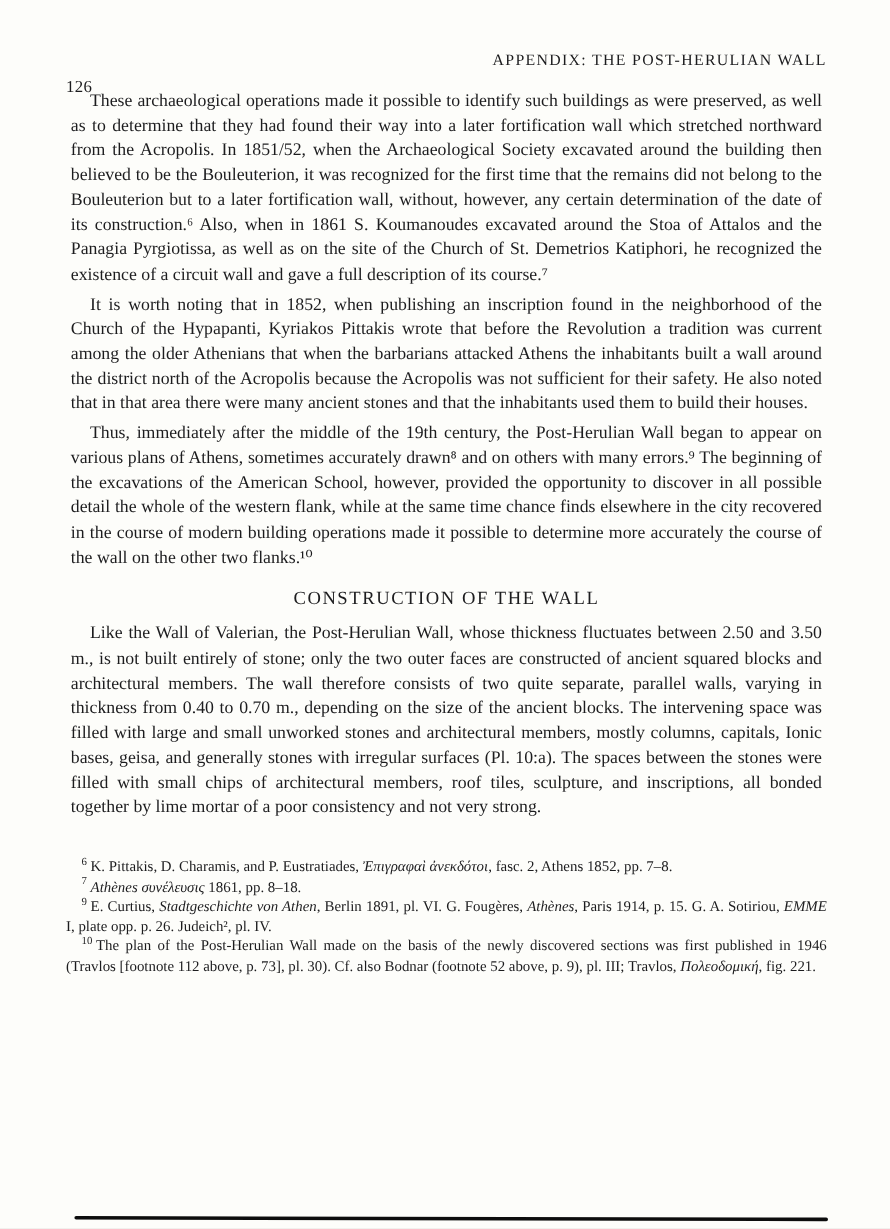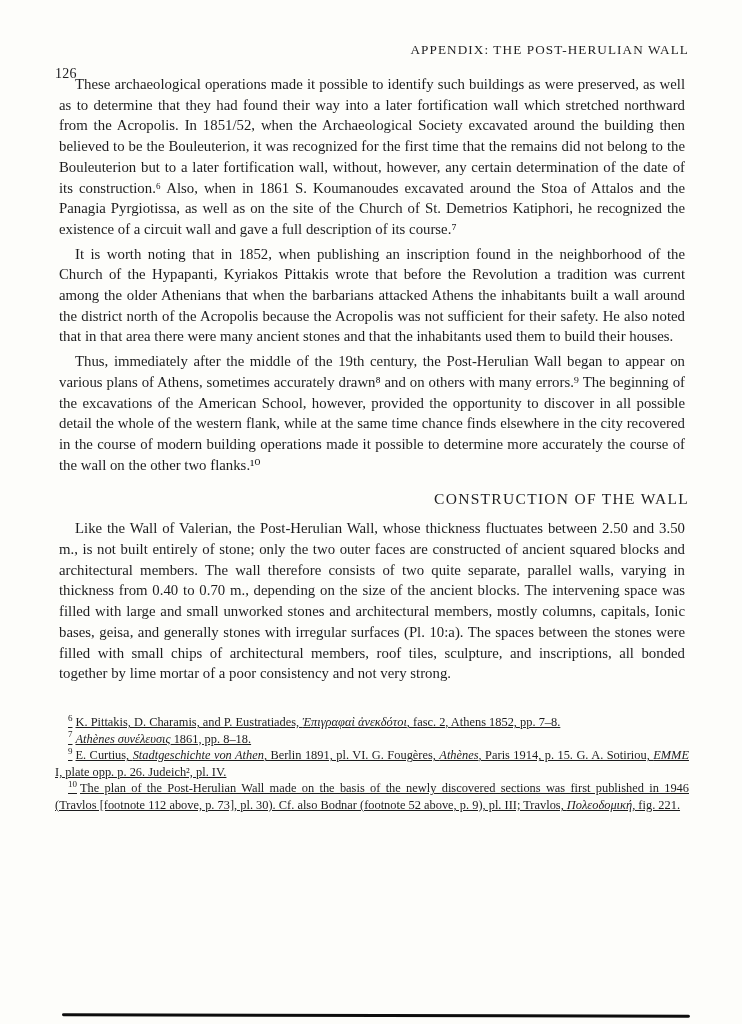--- a/index.html
+++ b/index.html
@@ -20,26 +20,26 @@
   .para {
     margin: 4px;
     text-align: justify;
     text-indent: 16px;
     font-size: 14.8px;
     line-height: 20.7px;
   }
   .para.flush { text-indent: 0; }
   .section-heading {
     margin: 15px 0 10px 0;
-    text-align: right;
+    text-align: center;
     font-weight: normal;
     font-size: 15.5px;
     letter-spacing: 1.3px;
   }
-  .footnotes { margin-top: 30px; text-decoration: underline; }
+  .footnotes { margin-top: 30px; }
   .footnote {
     margin: 0;
     text-align: justify;
     text-indent: 13px;
     font-size: 12.4px;
     line-height: 16.6px;
   }
   .footnote sup { font-size: 9px; line-height: 0; margin-right: 3px; }
   .footnote i { font-style: italic; }
   .scan-artifact {

